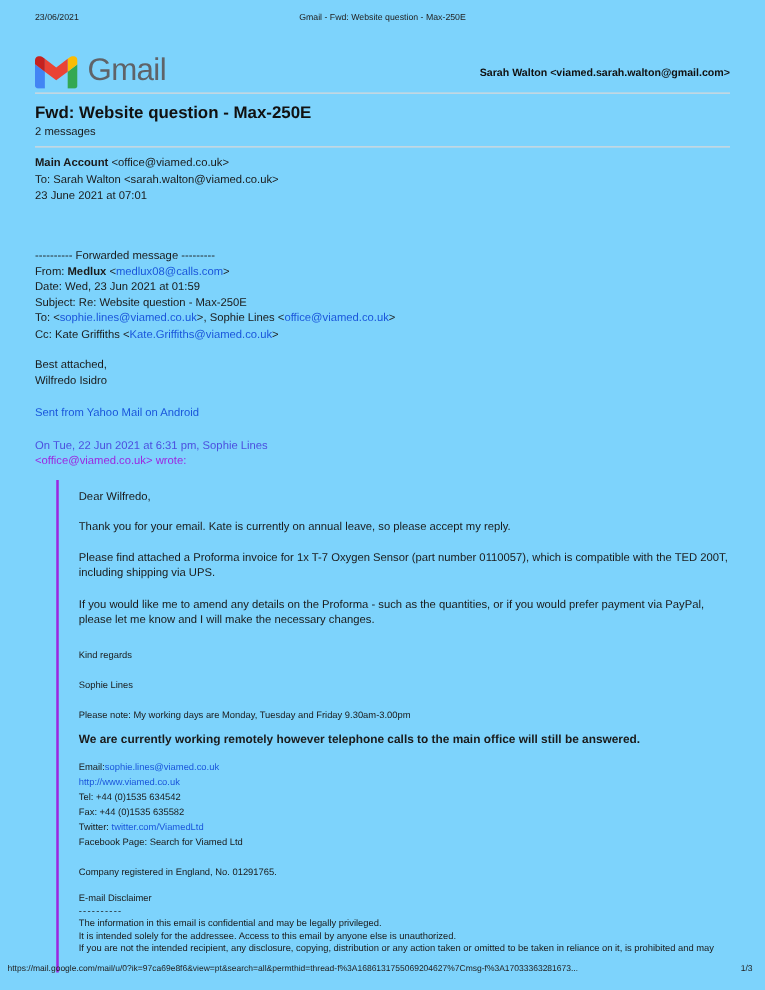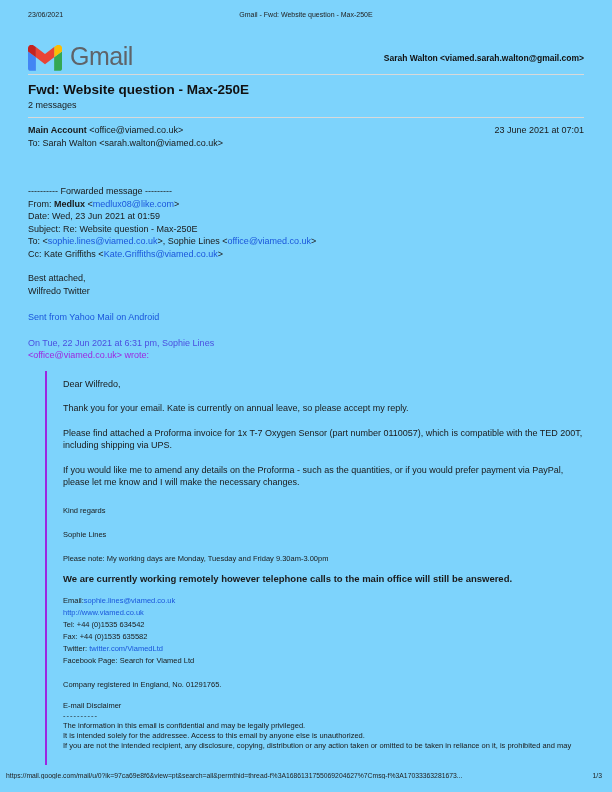--- a/index.html
+++ b/index.html
@@ -15,21 +15,21 @@
   
   .content { position:absolute; left:28px; right:28px; top:42px; }
   .logo-row { display:flex; align-items:center; justify-content:space-between; height:32px; }
   .logo { display:flex; align-items:center; gap:8px; }
   .logo-word { font-size:25px; color:#5f6368; letter-spacing:-0.5px; line-height:1; padding-bottom:3px; }
   .account { font-size:8.5px; font-weight:bold; color:#111; }
   hr.rule { border:0; border-top:1px solid #d9d9d9; margin:0; }
   .rule-top { margin-top:9px; }
   .subject { font-size:13.5px; font-weight:bold; color:#111; margin:7px 0 3px 0; }
   .msgcount { font-size:9px; margin:0 0 7px 0; }
-  .msghead { display:flex; justify-content:space-between; align-items:flex-start; font-size:9px; line-height:13px; margin-top:6px; }
+  .msghead { display:flex; justify-content:center; align-items:flex-start; font-size:9px; line-height:13px; margin-top:6px;flex-direction:column; }
   .msghead .date { white-space:nowrap; }
   a.blue, .blue { color:#1a56db; text-decoration:none; cursor:pointer; }
   .fwd { font-size:9px; line-height:12.5px; margin-top:35px; }
   .para { font-size:9px; line-height:12.5px; margin:24px 0 0 0; }
   .para-sm { font-size:9px; line-height:12.5px; margin:12px 0 0 0; }
   .attr { font-size:9px; line-height:12.5px; margin:13px 0 0 0; }
   .attr .l1 { color:#4b4fdf; }
   .attr .l2 { color:#9c27e0; }
   blockquote.quote {
     margin:9px 0 0 17px; padding:1px 0 14px 16px;
@@ -84,31 +84,31 @@
     <div class="msghead">
       <div>
         <div><b>Main Account</b><span> &lt;office@viamed.co.uk&gt;</span></div>
         <div>To: Sarah Walton &lt;sarah.walton@viamed.co.uk&gt;</div>
       </div>
       <div class="date">23 June 2021 at 07:01</div>
     </div>
 
     <div class="fwd">
       <div>---------- Forwarded message ---------</div>
-      <div><span>From: </span><b>Medlux</b><span> &lt;</span><a class="blue">medlux08@like.com</a><span>&gt;</span></div>
+      <div><span>From: </span><b>Medlux</b><span> &lt;</span><a class="blue">medlux08@calls.com</a><span>&gt;</span></div>
       <div>Date: Wed, 23 Jun 2021 at 01:59</div>
       <div>Subject: Re: Website question - Max-250E</div>
       <div><span>To: &lt;</span><a class="blue">sophie.lines@viamed.co.uk</a><span>&gt;, Sophie Lines &lt;</span><a class="blue">office@viamed.co.uk</a><span>&gt;</span></div>
       <div><span>Cc: Kate Griffiths &lt;</span><a class="blue">Kate.Griffiths@viamed.co.uk</a><span>&gt;</span></div>
     </div>
 
 
     <div class="para-sm">
       <div>Best attached,</div>
-      <div>Wilfredo Twitter</div>
+      <div>Wilfredo Isidro</div>
     </div>
 
     <div class="para-sm" style="margin-top:14px;">
       <a class="blue">Sent from Yahoo Mail on Android</a>
     </div>
 
     <div class="attr">
       <div class="l1">On Tue, 22 Jun 2021 at 6:31 pm, Sophie Lines</div>
       <div class="l2">&lt;office@viamed.co.uk&gt; wrote:</div>
     </div>

